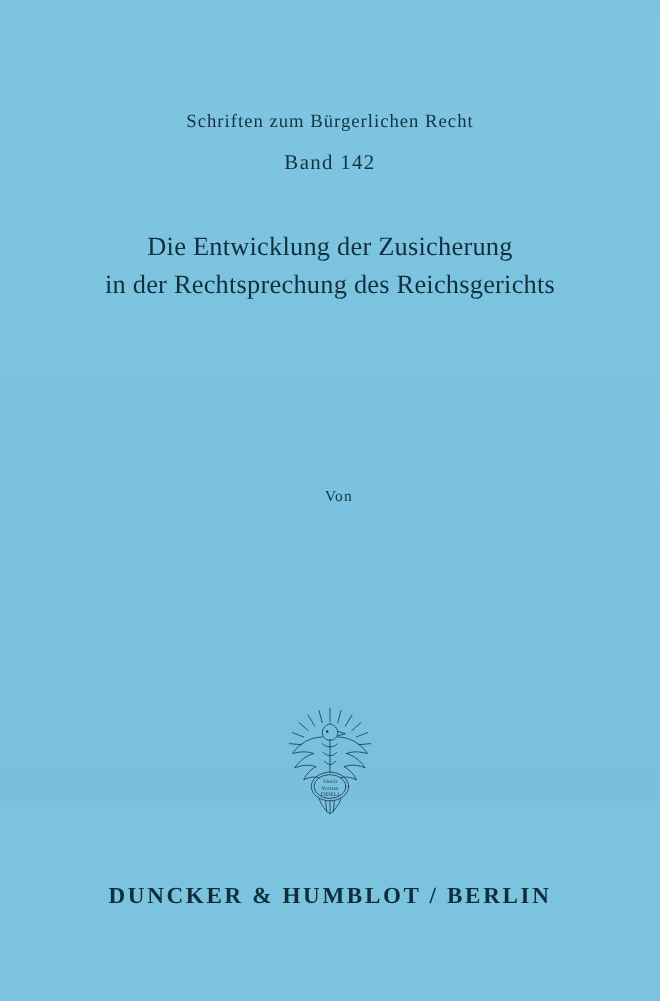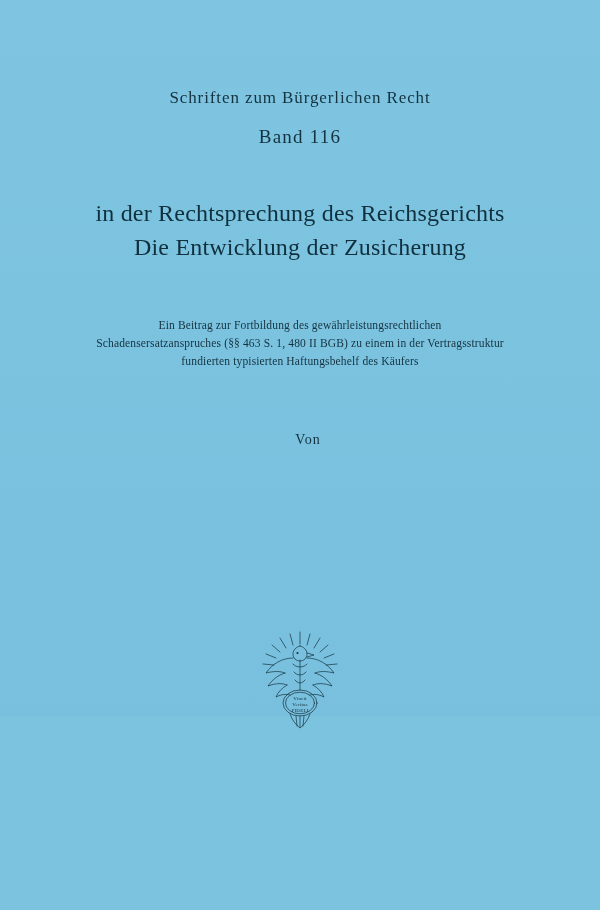--- a/index.html
+++ b/index.html
@@ -13,20 +13,21 @@
     font-family: "Liberation Serif", serif;
     color: #12313f;
     overflow: hidden;
   }
   .page {
     position: relative;
     width: 600px;
     height: 716px;
     background: linear-gradient(180deg, #7fc5e2 0%, #7cc3e0 40%, #78c0de 100%);
     box-sizing: border-box;
+    margin-top: 12px;
   }
   .series-block {
     position: absolute;
     top: 88px;
     left: 0;
     right: 0;
     text-align: center;
   }
   .series-title {
     font-size: 17px;
@@ -111,33 +112,28 @@
     fill: #14323f;
   }
 </style>
 </head>
 <body>
 
 <div class="page">
 
   <div class="series-block">
     <div class="series-title">Schriften zum Bürgerlichen Recht</div>
-    <div class="series-volume">Band 116</div>
+    <div class="series-volume">Band 142</div>
   </div>
 
   <div class="main-title">
+    <div class="line">Die Entwicklung der Zusicherung</div>
     <div class="line">in der Rechtsprechung des Reichsgerichts</div>
-    <div class="line">Die Entwicklung der Zusicherung</div>
   </div>
 
-  <div class="subtitle">
-    <div class="line">Ein Beitrag zur Fortbildung des gewährleistungsrechtlichen</div>
-    <div class="line">Schadensersatzanspruches (§§ 463 S. 1, 480 II BGB) zu einem in der Vertragsstruktur</div>
-    <div class="line">fundierten typisierten Haftungsbehelf des Käufers</div>
-  </div>
 
   <div class="author-block">
     <div class="by-word">Von</div>
   </div>
 
   <div class="logo-wrap">
     <div class="logo">
       <svg width="96" height="104" viewBox="0 0 96 104" xmlns="http://www.w3.org/2000/svg">
         <g stroke="#14323f" stroke-width="0.7" fill="none" stroke-linecap="round">
 
@@ -179,14 +175,15 @@
           <path d="M48 88 L48 99"></path>
           <path d="M52 88 L51 98"></path>
         </g>
         <text class="motto" x="48" y="72" text-anchor="middle">Vincit</text>
         <text class="motto" x="48" y="78" text-anchor="middle">Veritas</text>
         <text class="motto" x="48" y="84" text-anchor="middle">FIDELI</text>
       </svg>
     </div>
   </div>
 
+  <div class="publisher">DUNCKER &amp; HUMBLOT / BERLIN</div>
 
 </div>
 
 </body></html>

